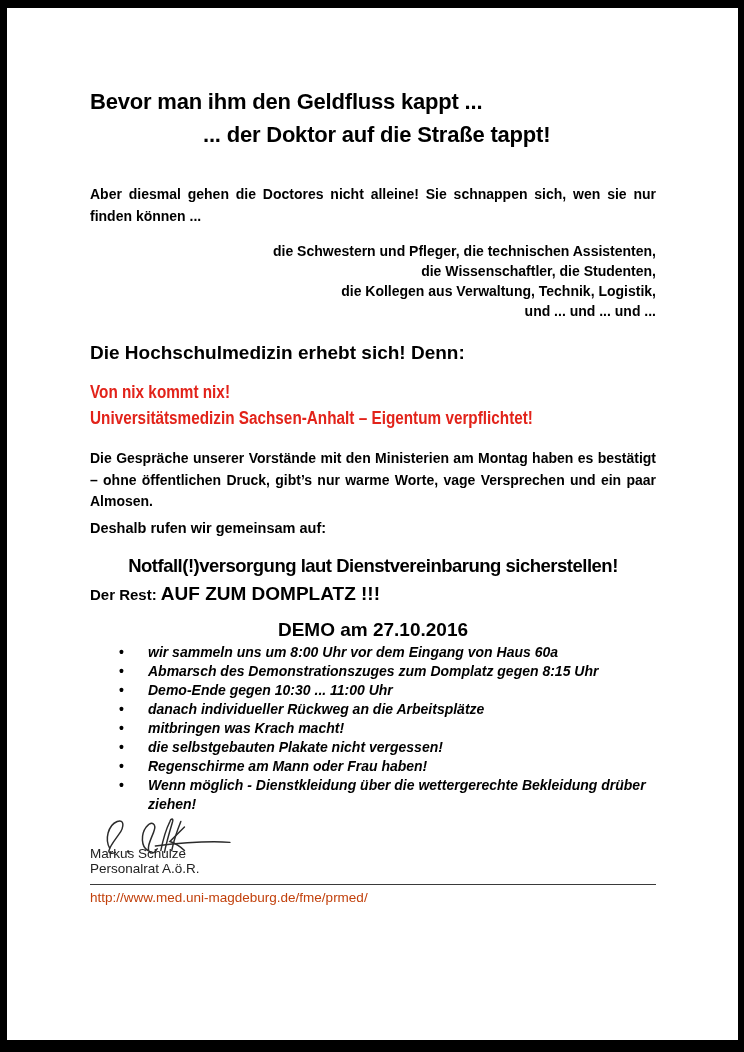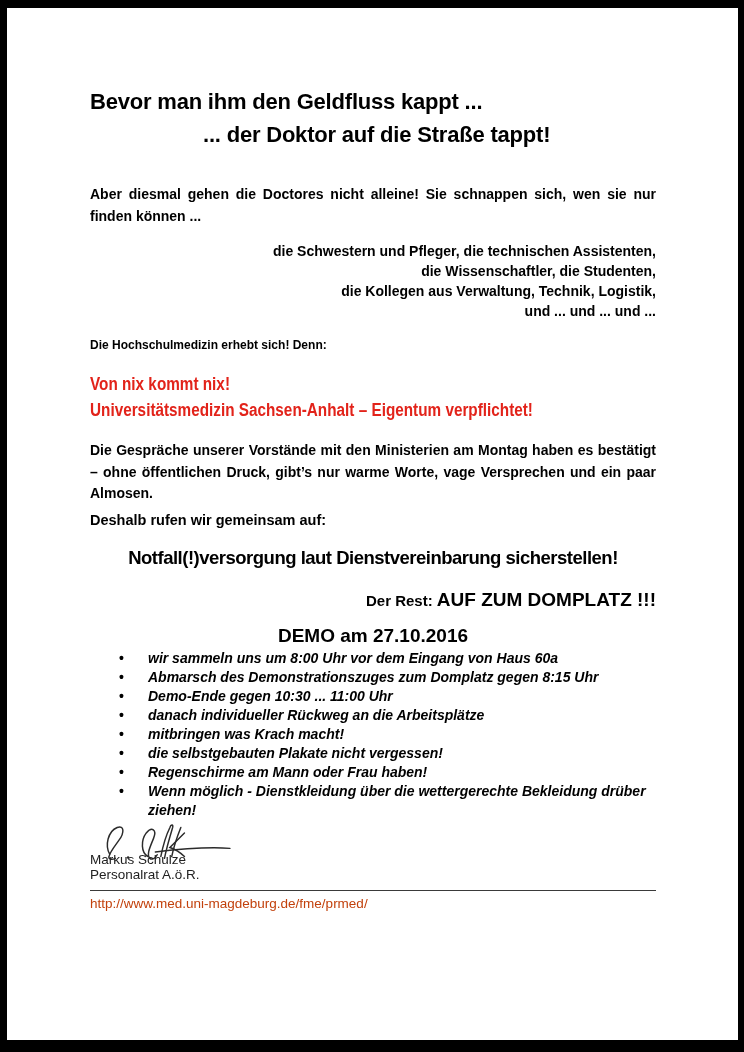--- a/index.html
+++ b/index.html
@@ -15,36 +15,36 @@
     overflow:hidden;
     padding:0 82px 0 83px;
   }
   
   .headline{margin-top:77px;font-size:22px;line-height:33px;font-weight:bold;letter-spacing:-0.2px;}
   .headline .l2{margin-left:113px;}
   
   .para{font-size:14px;line-height:21.5px;font-weight:bold;text-align:justify;}
   .intro{margin-top:33px;}
   .groups{margin-top:14px;font-size:14px;line-height:20px;font-weight:bold;text-align:right;}
-  .lead{margin-top:14px;font-size:12px;line-height:20px;font-weight:bold;}
+  .lead{margin-top:22px;font-size:19px;line-height:20px;font-weight:bold;}
   
   .slogans{margin-top:16px;line-height:26px;}
   .slogans div{
     color:#e2231a;font-size:18px;font-weight:bold;
     transform:scaleX(0.85);transform-origin:left center;
     white-space:nowrap;
   }
   .talks{margin-top:17px;}
   .call{margin-top:5px;font-size:14.5px;line-height:21px;font-weight:bold;}
   
   .demand{
     margin-top:14px;text-align:center;font-size:18.5px;font-weight:bold;
     letter-spacing:-0.5px;white-space:nowrap;line-height:26px;
   }
-  .rest{margin-top:16px;text-align:right;line-height:26px;white-space:nowrap;}
+  .rest{margin-top:2px;text-align:left;line-height:26px;white-space:nowrap;}
   .rest .prefix{font-size:15px;font-weight:bold;}
   .rest .main{font-size:19px;font-weight:bold;}
   .demo-heading{margin-top:9px;text-align:center;font-size:19px;font-weight:bold;line-height:26px;}
   
   ul.blist{margin:0;padding:0;list-style:none;}
   .schedule{margin-top:6px;}
   .bring{margin-top:14px;}
   ul.blist li{
     position:relative;padding-left:58px;
     font-size:14px;line-height:19px;font-weight:bold;font-style:italic;

